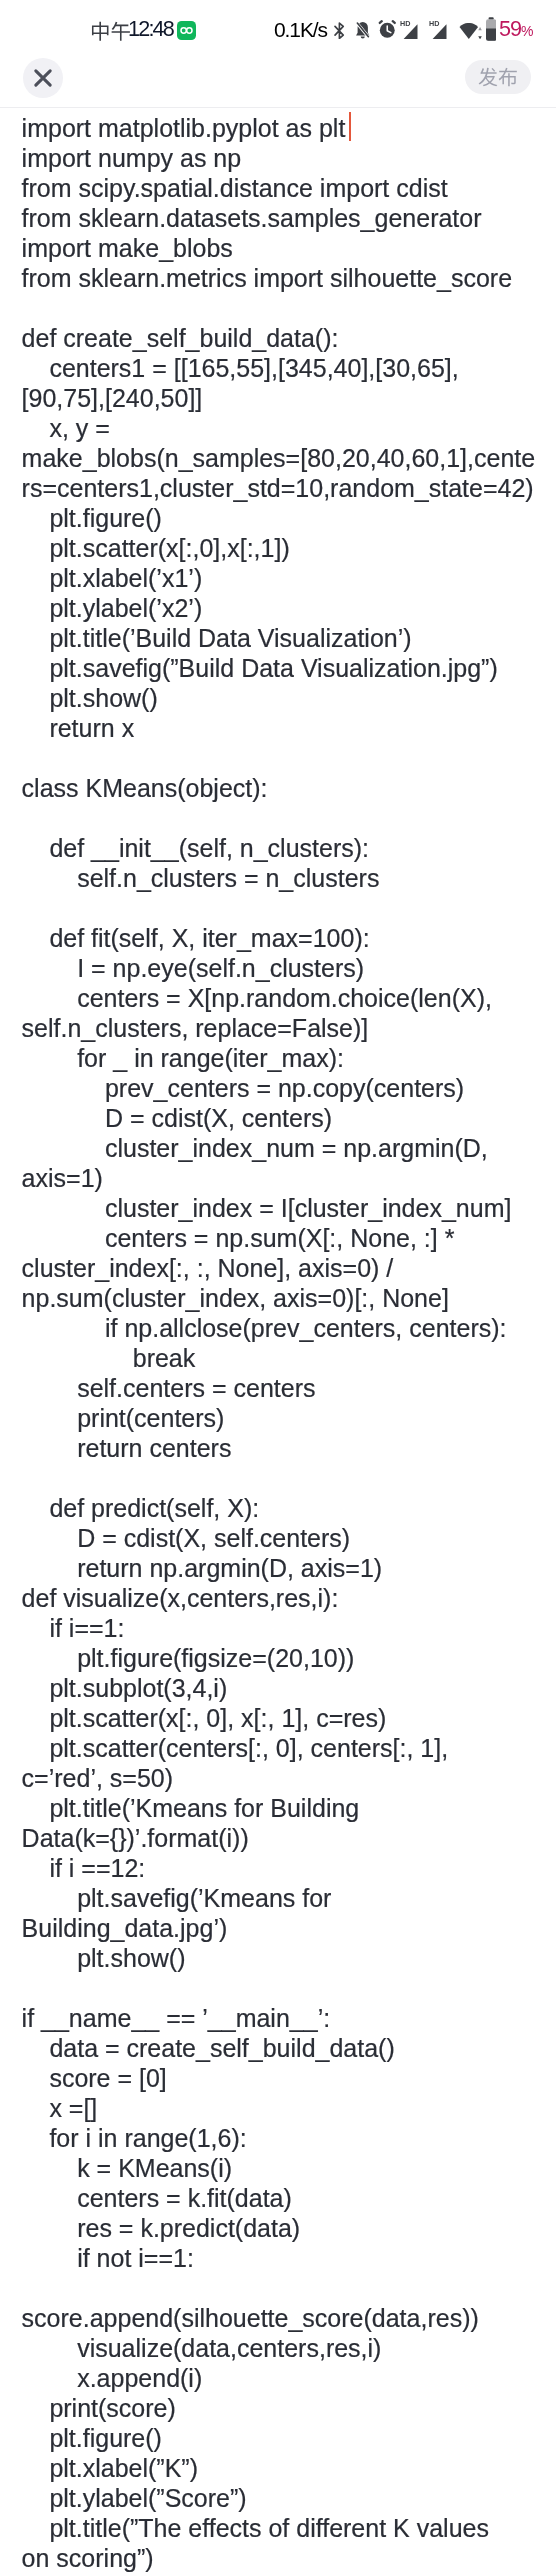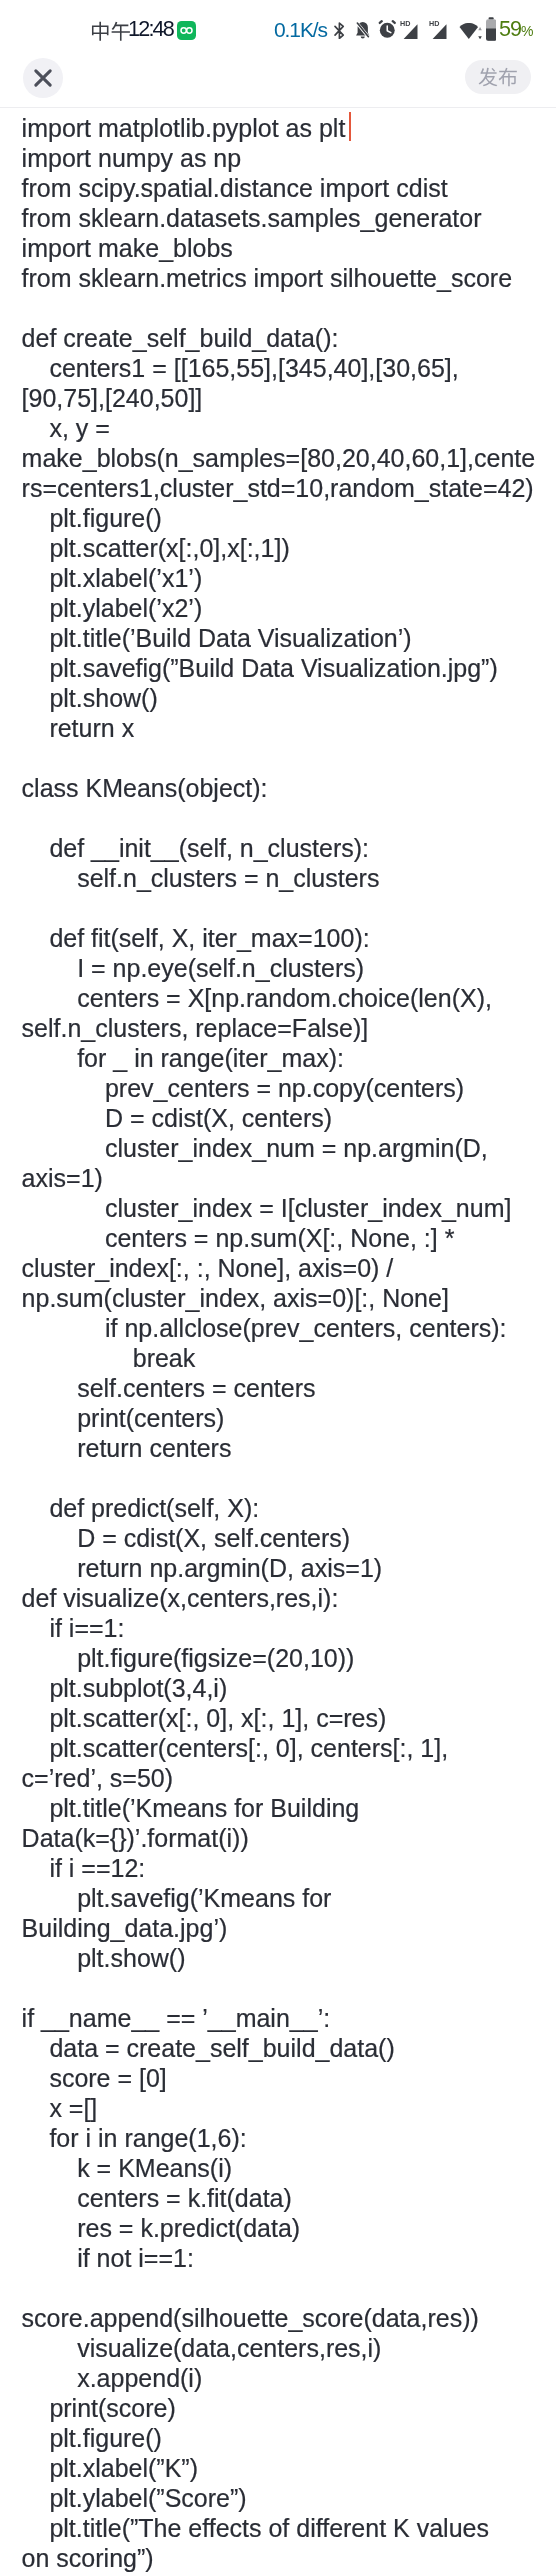--- a/index.html
+++ b/index.html
@@ -17,21 +17,21 @@
     </g>
   </svg>
 <div class="abs" style="left:128px;top:18px;font-size:21.6px;line-height:21.6px;letter-spacing:-1.8px;color:#0f172a;">12:48</div>
 <div class="abs" style="left:177px;top:20.6px;width:19px;height:19px;border-radius:4.6px;background:#10b65b;">
   <svg width="19" height="19" viewBox="0 0 37 37">
     <circle cx="13" cy="18.5" r="5.2" fill="none" stroke="#fff" stroke-width="3"></circle>
     <circle cx="24" cy="18.5" r="5.2" fill="none" stroke="#fff" stroke-width="3"></circle>
   </svg>
 </div>
 
-<div class="abs" style="left:274px;top:18.5px;font-size:21px;line-height:21px;letter-spacing:-1.1px;color:#0369a1;">0.1K/s</div>
+<div class="abs" style="left:274px;top:18.5px;font-size:21px;line-height:21px;letter-spacing:-1.1px;color:#000000;">0.1K/s</div>
 
 <svg class="abs" style="left:334px;top:21.6px" width="11.3" height="17.5" viewBox="0 0 22 34">
   <path d="M2 8.5 L18 25.5 L10.5 32 L10.5 2 L18 8.5 L2 25.5" fill="none" stroke="#3d4045" stroke-width="3.2" stroke-linejoin="round" stroke-linecap="round"></path>
 </svg>
 
 <svg class="abs" style="left:355px;top:20.6px" width="15.5" height="18.5" viewBox="0 0 30 36">
   <g fill="#3d4045">
     <path d="M15 2 a10 10 0 0 1 10 10 l0 11 3 5 L2 28 l3 -5 0 -11 A10 10 0 0 1 15 2 Z"></path>
     <path d="M11 30 h8 a4 4 0 0 1 -8 0 Z"></path>
   </g>
@@ -63,21 +63,21 @@
 <svg class="abs" style="left:478px;top:27px" width="4.1" height="12.4" viewBox="0 0 8 24">
   <path d="M4 0 l3.5 6 h-7 Z" fill="#9a9b9e"></path>
   <path d="M4 24 l3.5 -6 h-7 Z" fill="#3d4045"></path>
 </svg>
 
 <svg class="abs" style="left:486px;top:16.5px" width="10.3" height="24" viewBox="0 0 20 46">
   <rect x="5" y="0" width="10" height="5" rx="2" fill="#3d4045"></rect>
   <rect x="0" y="4" width="20" height="42" rx="4.5" fill="#a9aaad"></rect>
   <path d="M0 22 h20 v19.5 a4.5 4.5 0 0 1 -4.5 4.5 h-11 a4.5 4.5 0 0 1 -4.5 -4.5 Z" fill="#3d4045"></path>
 </svg>
-<div class="abs" style="left:499px;top:18px;font-size:21.6px;line-height:21.6px;letter-spacing:-1px;color:#4d7c0f;">59<span style="font-size:14px;">%</span></div>
+<div class="abs" style="left:499px;top:18px;font-size:21.6px;line-height:21.6px;letter-spacing:-1px;color:#be185d;">59<span style="font-size:14px;">%</span></div>
 
 <div class="abs" style="left:23px;top:58px;width:40px;height:40px;border-radius:50%;background:#f1f1f5;">
   <svg width="40" height="40" viewBox="0 0 78 78">
     <path d="M25 25 L53 53 M53 25 L25 53" stroke="#4c4f5a" stroke-width="6" stroke-linecap="round"></path>
   </svg>
 </div>
 <div class="abs" style="left:465px;top:60px;width:66px;height:34px;border-radius:17px;background:#f0f0f3;display:flex;align-items:center;justify-content:center;">
   <svg width="40" height="20" viewBox="0 0 200.0 100" fill="#a0a2ae">
       <g transform="translate(0.0,0)">
         <path d="M67.3 9C71.6 13.6 77.3 20 80.1 23.8L86 19.7C83.2 16.1 77.4 9.9 73.1 5.4ZM14.4 35.7C15.4 34.6 18.8 34 25.1 34H39.1C32.5 54.8 21.4 71.2 3 82.3C4.9 83.6 7.6 86.5 8.6 88.1C21.6 80.1 31.1 69.9 38.1 57.5C42.1 65 47.1 71.5 53.1 77C44.5 83.1 34.4 87.3 24 89.8C25.4 91.4 27.2 94.2 28 96.2C39.2 93.1 49.8 88.5 58.9 81.9C68 88.6 78.9 93.4 91.7 96.3C92.8 94.2 94.8 91.2 96.4 89.6C84.2 87.3 73.6 83 64.8 77.2C73.5 69.5 80.3 59.5 84.4 46.7L79.3 44.3L77.9 44.7H44.1C45.4 41.3 46.7 37.7 47.7 34H93L93.1 26.8H49.7C51.3 19.9 52.6 12.7 53.7 5L45.3 3.6C44.3 11.8 42.9 19.5 41.1 26.8H22.9C25.7 21.5 28.5 14.8 30.3 8.3L22.3 6.8C20.6 14.5 16.7 22.6 15.6 24.6C14.4 26.8 13.3 28.3 11.9 28.6C12.8 30.4 14 34.1 14.4 35.7ZM58.8 72.6C52 66.8 46.6 59.9 42.7 51.9H74.2C70.6 60.1 65.2 66.9 58.8 72.6Z"></path>

